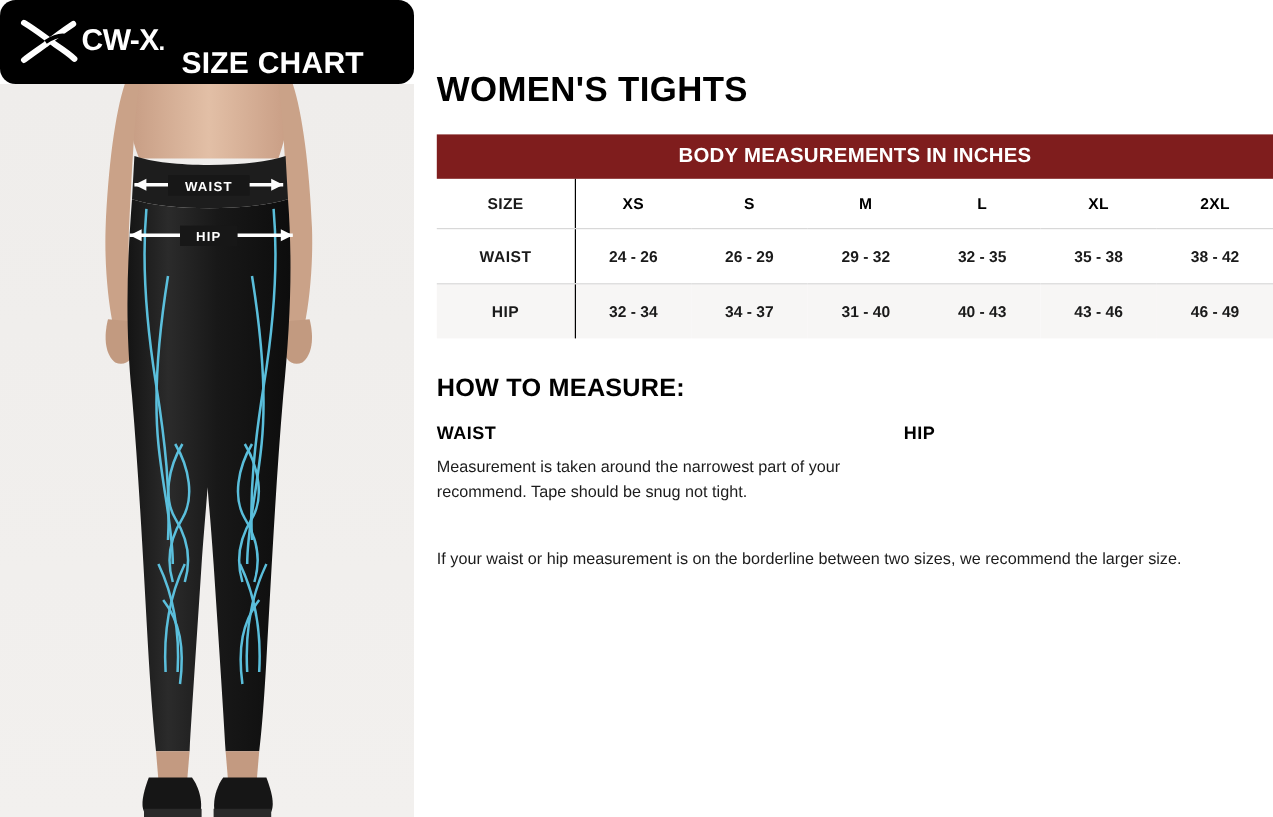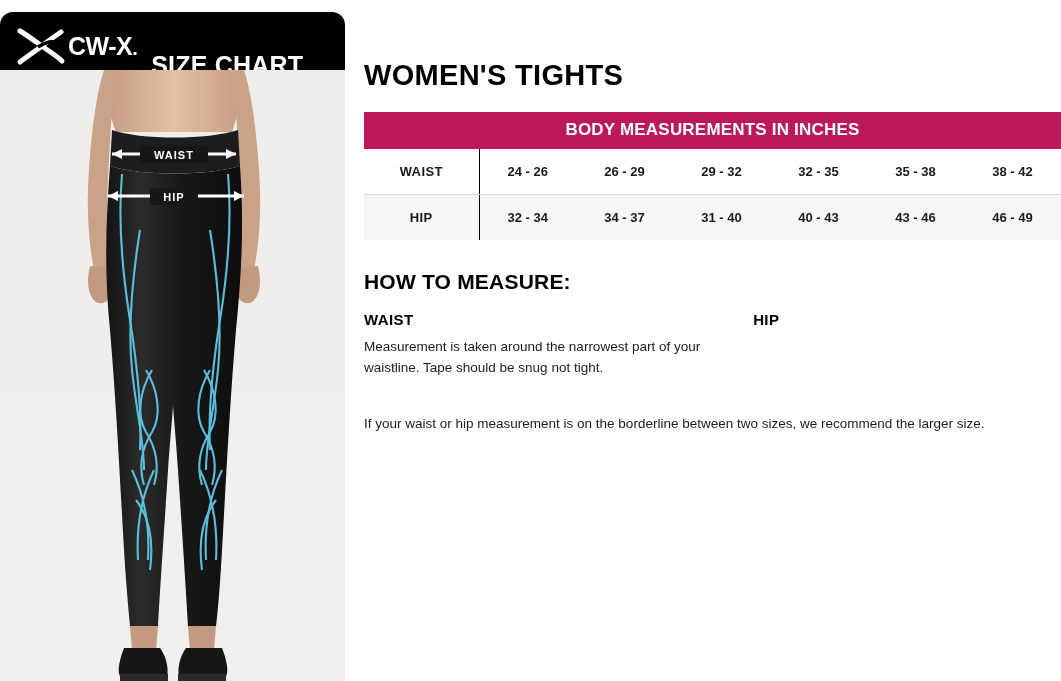--- a/index.html
+++ b/index.html
@@ -18,21 +18,21 @@
     position: relative;
     width: 1061px;
     height: 681px;
     background: #ffffff;
   }
 
   
   .header {
     position: absolute;
     left: 0;
-    top: 12px;
+    top: 0;
     width: 345px;
     height: 70px;
     background: #000000;
     display: flex;
     align-items: center;
     padding-left: 14px;
     box-sizing: border-box;
     border-radius: 13px;
   }
   .logo-mark {
@@ -104,21 +104,21 @@
   .table-wrap {
     margin-top: 22px;
     width: 697px;
   }
   table.size-table {
     border-collapse: collapse;
     width: 697px;
     table-layout: fixed;
   }
   table.size-table .bandrow th {
-    background: #be185d;
+    background: #7f1d1d;
     color: #ffffff;
     font-size: 17px;
     font-weight: bold;
     letter-spacing: 0.2px;
     padding: 8px 0 9px 0;
     text-align: center;
   }
   table.size-table th.lbl,
   table.size-table td {
     font-size: 13px;
@@ -300,20 +300,29 @@
           <col class="col-size">
             <col class="col-size">
             <col class="col-size">
           <col class="col-size">
             <col class="col-size">
             <col class="col-size">
         </colgroup>
         <thead>
           <tr class="bandrow">
             <th colspan="7">BODY MEASUREMENTS IN INCHES</th>
+          </tr>
+          <tr class="hdr">
+            <th class="lbl">SIZE</th>
+            <th class="sz vline">XS</th>
+            <th class="sz">S</th>
+            <th class="sz">M</th>
+            <th class="sz">L</th>
+            <th class="sz">XL</th>
+            <th class="sz">2XL</th>
           </tr>
         </thead>
         <tbody>
           <tr class="datarow">
             <th class="lbl">WAIST</th>
             <td class="vline">24 - 26</td>
             <td>26 - 29</td>
             <td>29 - 32</td>
             <td>32 - 35</td>
             <td>35 - 38</td>
@@ -330,21 +339,21 @@
           </tr>
         </tbody>
       </table>
     </div>
 
     <div class="how-title">HOW TO MEASURE:</div>
 
     <div class="measure-cols">
       <div class="mcol-left">
         <div class="m-head">WAIST</div>
-        <div class="m-text">Measurement is taken around the narrowest part of your waistline. Tape should be snug not tight.</div>
+        <div class="m-text">Measurement is taken around the narrowest part of your recommend. Tape should be snug not tight.</div>
       </div>
       <div class="mcol-right">
         <div class="m-head">HIP</div>
       </div>
     </div>
 
     <div class="footnote">If your waist or hip measurement is on the borderline between two sizes, we recommend the larger size.</div>
   </div>
 </div>
 

